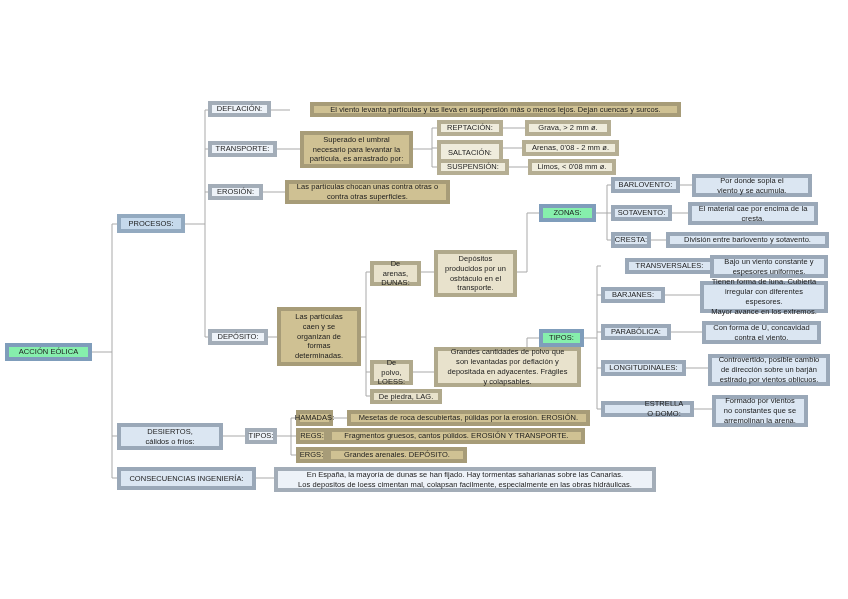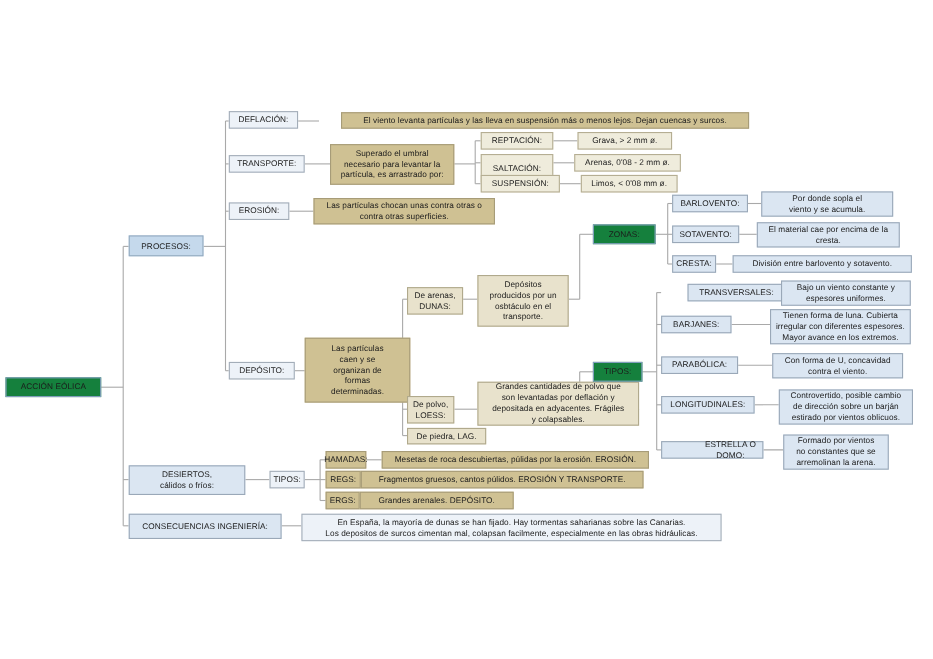--- a/index.html
+++ b/index.html
@@ -25,27 +25,27 @@
     position: absolute;
     box-sizing: border-box;
     display: flex;
     align-items: center;
     justify-content: center;
     text-align: center;
     font-size: 7.5px;
     line-height: 1.32;
     color: #1b1b1b;
     padding: 1px 3px;
-    border: 1px solid #a16207;
+    border: 4px solid #a16207;
     white-space: pre-line;
     letter-spacing: 0.05px;
   }
   
   .blue-dark {
-    background: #15803d;
+    background: #86efac;
     border-color: #7f9dbb;
   }
   .blue-mid {
     background: #c5d9ec;
     border-color: #93aac0;
   }
   .blue-light {
     background: #dbe6f2;
     border-color: #9aa8b8;
   }
@@ -185,21 +185,21 @@
   <div class="node tan-pale" style="left:522px; top:140px; width:97px; height:16px;">Arenas, 0'08 - 2 mm ø.</div>
 
   <div class="node tan-pale" style="left:437px; top:159px; width:72px; height:16px;">SUSPENSIÓN:</div>
   <div class="node tan-pale" style="left:528px; top:159px; width:88px; height:16px;">Limos, &lt; 0'08 mm ø.</div>
 
   <div class="node blue-pale" style="left:208px; top:184px; width:55px; height:16px;">EROSIÓN:</div>
   <div class="node tan-dark" style="left:285px; top:180px; width:165px; height:24px;">Las partículas chocan unas contra otras o
 contra otras superficies.</div>
 
   <div class="node blue-pale" style="left:208px; top:329px; width:60px; height:16px;">DEPÓSITO:</div>
-  <div class="node tan-dark" style="left:277px; top:307px; width:96px; height:59px;">Las partículas
+  <div class="node tan-dark" style="left:277px; top:307px; width:84px; height:59px;">Las partículas
 caen y se
 organizan de
 formas
 determinadas.</div>
 
   <div class="node tan-light" style="left:370px; top:261px; width:51px; height:25px;">De arenas,
 DUNAS:</div>
   <div class="node tan-light" style="left:434px; top:250px; width:83px; height:47px;">Depósitos
 producidos por un
 osbtáculo en el
@@ -260,15 +260,15 @@
   <div class="node tan-dark" style="left:347px; top:410px; width:243px; height:16px;">Mesetas de roca descubiertas, púlidas por la erosión. EROSIÓN.</div>
 
   <div class="node tan-dark" style="left:296px; top:428px; width:32px; height:16px;">REGS:</div>
   <div class="node tan-dark" style="left:328px; top:428px; width:257px; height:16px;">Fragmentos gruesos, cantos púlidos. EROSIÓN Y TRANSPORTE.</div>
 
   <div class="node tan-dark" style="left:296px; top:447px; width:31px; height:16px;">ERGS:</div>
   <div class="node tan-dark" style="left:327px; top:447px; width:140px; height:16px;">Grandes arenales. DEPÓSITO.</div>
 
   <div class="node blue-light" style="left:117px; top:467px; width:139px; height:23px;">CONSECUENCIAS INGENIERÍA:</div>
   <div class="node blue-pale" style="left:274px; top:467px; width:382px; height:25px;">En España, la mayoría de dunas se han fijado. Hay tormentas saharianas sobre las Canarias.
-Los depositos de surcos cimentan mal, colapsan facilmente, especialmente en las obras hidráulicas.</div>
+Los depositos de loess cimentan mal, colapsan facilmente, especialmente en las obras hidráulicas.</div>
 
 </div>
 
 </body></html>

